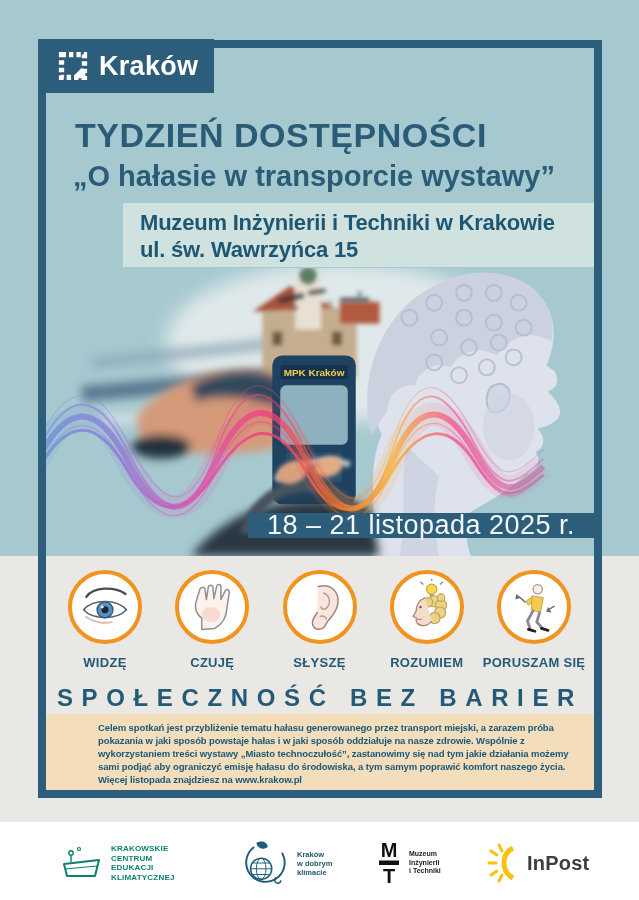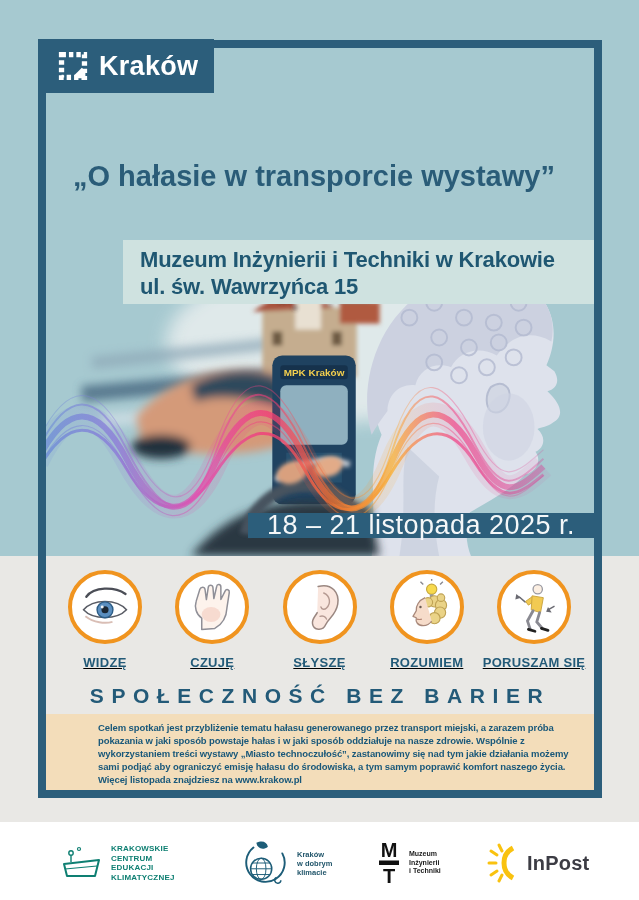--- a/index.html
+++ b/index.html
@@ -20,41 +20,41 @@
             z-index:6;display:flex;align-items:center;gap:11px;padding-left:20px;box-sizing:border-box;}
   .logo-mark{width:30px;height:30px;flex:0 0 auto;}
   .logo-text{color:#fff;font-size:27px;font-weight:700;letter-spacing:.3px;}
 
   .title{position:absolute;left:75px;top:116px;z-index:4;
          font-size:34px;font-weight:800;color:#2a5c78;letter-spacing:.5px;white-space:nowrap;}
   .subtitle{position:absolute;left:73px;top:160px;z-index:4;
             font-size:29px;font-weight:700;color:#2a5c78;white-space:nowrap;}
 
   .venue-bar{position:absolute;left:123px;top:203px;width:471px;height:64px;background:#cfe2e0;
-             z-index:4;padding:6px 0 0 17px;box-sizing:border-box;margin-top:37px;}
+             z-index:4;padding:6px 0 0 17px;box-sizing:border-box;}
   .venue-line{font-size:22px;font-weight:700;color:#1f5772;line-height:27px;letter-spacing:-.2px;white-space:nowrap;}
 
   .collage{position:absolute;left:40px;top:268px;width:560px;height:288px;z-index:3;}
 
   .date-bar{position:absolute;left:248px;top:513px;width:346px;height:25px;background:#2c5e7b;
             z-index:4;display:flex;align-items:center;justify-content:center;}
   .date-text{color:#f4f7f8;font-size:27px;font-weight:400;letter-spacing:.5px;white-space:nowrap;}
 
   
   .senses{position:absolute;left:54px;top:570px;width:531px;z-index:4;
           display:flex;justify-content:space-between;}
-  .sense{display:flex;flex-direction:column;align-items:center;width:102px;text-decoration:underline;}
+  .sense{display:flex;flex-direction:column;align-items:center;width:102px;}
   .sense-circle{width:74px;height:74px;border-radius:50%;border:4px solid #f0941f;background:#fff;
                 box-sizing:border-box;display:flex;align-items:center;justify-content:center;}
   .sense-circle svg{width:56px;height:56px;}
   .sense-label{margin-top:11px;font-size:13px;font-weight:800;color:#235a78;
                letter-spacing:.3px;white-space:nowrap;}
 
   .slogan{position:absolute;left:46px;top:684px;width:548px;z-index:4;text-align:center;
-          font-size:21px;font-weight:800;color:#235a78;letter-spacing:.36em;white-space:nowrap;}
+          font-size:24px;font-weight:800;color:#235a78;letter-spacing:.36em;white-space:nowrap;}
 
   .tan-block{position:absolute;left:46px;top:714px;width:548px;height:76px;background:#f3ddba;
              z-index:4;padding:7px 14px 0 52px;box-sizing:border-box;overflow:hidden;}
   .desc-body,.desc-footer{font-size:9.5px;font-weight:700;color:#19587a;line-height:13px;
                           letter-spacing:-.1px;}
 
   
   .partners{position:absolute;left:0;top:826px;width:639px;height:74px;z-index:4;}
   .partner{position:absolute;top:50%;transform:translateY(-50%);display:flex;align-items:center;gap:7px;}
   .p1{left:58px;} .p2{left:240px;} .p3{left:376px;} .p4{left:486px;}
@@ -73,20 +73,21 @@
   <div class="frame"></div>
 
   <div class="logo-box">
     <svg class="logo-mark" viewBox="0 0 34 34">
       <rect x="4" y="4" width="26" height="26" fill="none" stroke="#ffffff" stroke-width="6" stroke-dasharray="5 3.4"></rect>
       <polygon points="19,27 27,19 31,23 31,31 23,31" fill="#ffffff"></polygon>
     </svg>
     <span class="logo-text">Kraków</span>
   </div>
 
+  <div class="title">TYDZIEŃ DOSTĘPNOŚCI</div>
   <div class="subtitle">„O hałasie w transporcie wystawy”</div>
 
   <div class="venue-bar">
     <div class="venue-line">Muzeum Inżynierii i Techniki w Krakowie</div>
     <div class="venue-line">ul. św. Wawrzyńca 15</div>
   </div>
 
   <svg class="collage" viewBox="0 0 560 290">
     <defs>
       <linearGradient id="wg" gradientUnits="userSpaceOnUse" x1="0" y1="0" x2="520" y2="0">

